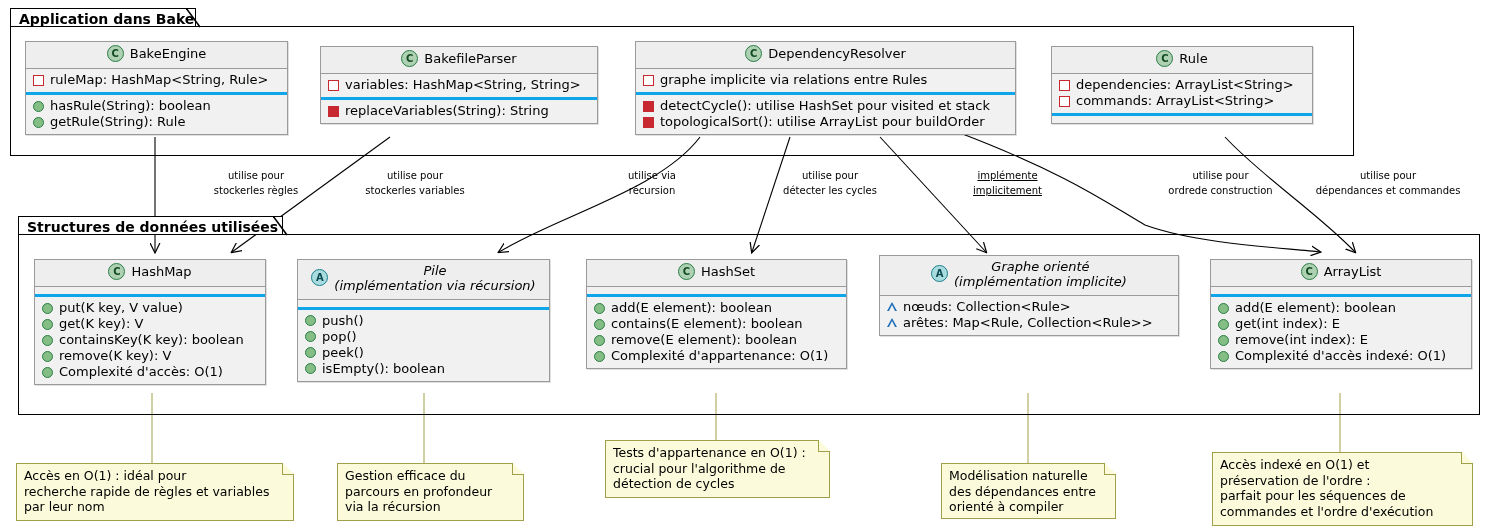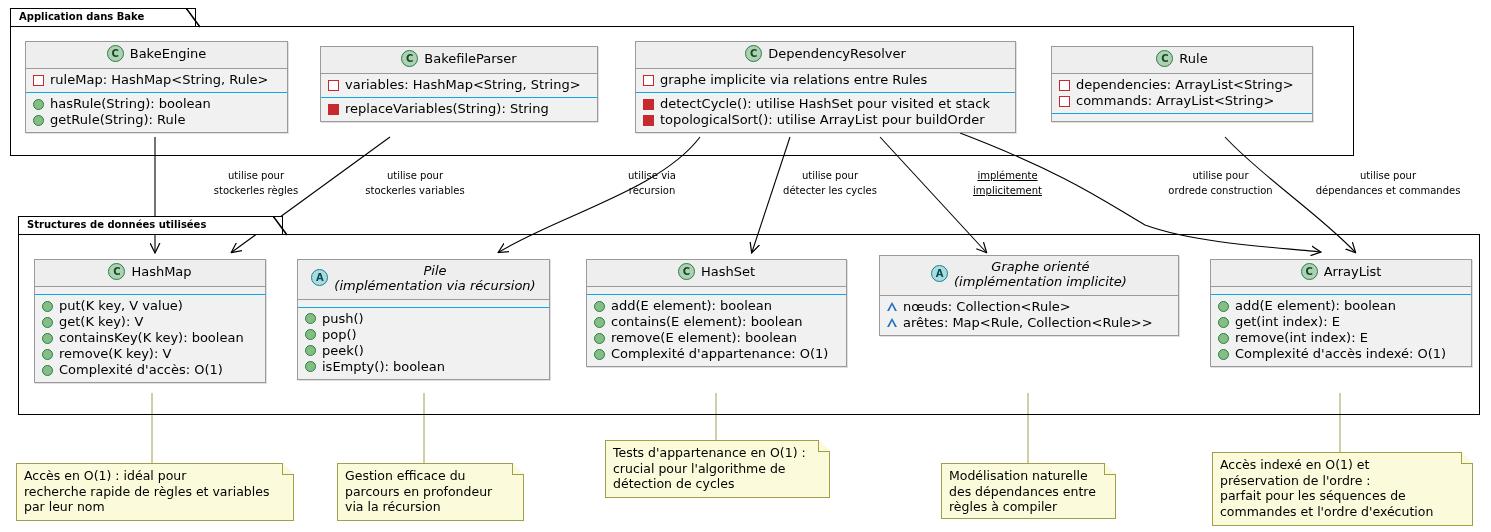--- a/index.html
+++ b/index.html
@@ -8,21 +8,21 @@
     font-family:"DejaVu Sans","Liberation Sans",sans-serif;
     font-size:13px;color:#000000;
   }
   #canvas{position:absolute;inset:0;}
   svg.wires{position:absolute;left:0;top:0;width:1491px;height:532px;pointer-events:none;}
 
   
   .pkg{position:absolute;border:1.6px solid #000;background:transparent;box-sizing:border-box;}
   .pkg-tab{position:absolute;border:1.6px solid #000;border-bottom:none;background:#fff;box-sizing:border-box;}
   .pkg-tab .pkg-title{
-    position:absolute;left:8px;top:2px;font-weight:bold;font-size:10px;white-space:nowrap;
+    position:absolute;left:8px;top:2px;font-weight:bold;font-size:14px;white-space:nowrap;
   }
 
   
   .cls{
     position:absolute;box-sizing:border-box;
     border:1px solid #9a9a9a;background:#f1f1f1;
     box-shadow:1px 1px 0 rgba(0,0,0,0.12);
   }
   .cls .hdr{
     position:relative;padding:4px 8px 5px 8px;text-align:center;
@@ -34,21 +34,21 @@
   .cls.abstract .hdr .tname{font-style:italic;}
   .badge{
     display:inline-block;vertical-align:middle;width:15px;height:15px;border-radius:50%;
     margin-right:6px;position:relative;top:-1px;
     font-size:10px;font-weight:bold;line-height:15px;text-align:center;
     font-style:normal;
   }
   .badge.c{background:#ADD1B2;border:1.2px solid #2a7d45;color:#124a22;}
   .badge.a{background:#A9DCDF;border:1.2px solid #1a7f8c;color:#0c4a52;}
 
-  .compart{padding:3px 7px 4px 7px;border-bottom:1px solid #0ea5e9;background:#f1f1f1;}
+  .compart{padding:3px 7px 4px 7px;border-bottom:3px solid #0ea5e9;background:#f1f1f1;}
   .compart:last-child{border-bottom:none;}
   .compart.empty{height:7px;padding:0;}
   .mem{white-space:nowrap;line-height:16px;display:flex;align-items:center;}
   .mark{display:inline-block;width:9px;height:9px;margin-right:6px;flex:0 0 auto;}
   .mark.priv-field{border:1.4px solid #C82930;background:#ffffff;}
   .mark.priv-meth{border:1.4px solid #C82930;background:#C82930;}
   .mark.pub-meth{border:1.4px solid #2A7D45;background:#84BE84;border-radius:50%;}
   .mark.prot-field{
     width:0;height:0;border-left:5px solid transparent;border-right:5px solid transparent;
     border-bottom:9px solid transparent;position:relative;
@@ -379,21 +379,21 @@
     <span class="fold"></span>
     <div class="nline">Tests d'appartenance en O(1) :</div>
     <div class="nline">crucial pour l'algorithme de</div>
     <div class="nline">détection de cycles</div>
   </div>
 
   <div class="note" style="left:941px;top:463px;width:175px;height:56px;">
     <span class="fold"></span>
     <div class="nline">Modélisation naturelle</div>
     <div class="nline">des dépendances entre</div>
-    <div class="nline">règles à compiler</div>
+    <div class="nline">orienté à compiler</div>
   </div>
 
   <div class="note" style="left:1212px;top:452px;width:261px;height:74px;">
     <span class="fold"></span>
     <div class="nline">Accès indexé en O(1) et</div>
     <div class="nline">préservation de l'ordre :</div>
     <div class="nline">parfait pour les séquences de</div>
     <div class="nline">commandes et l'ordre d'exécution</div>
   </div>
 

